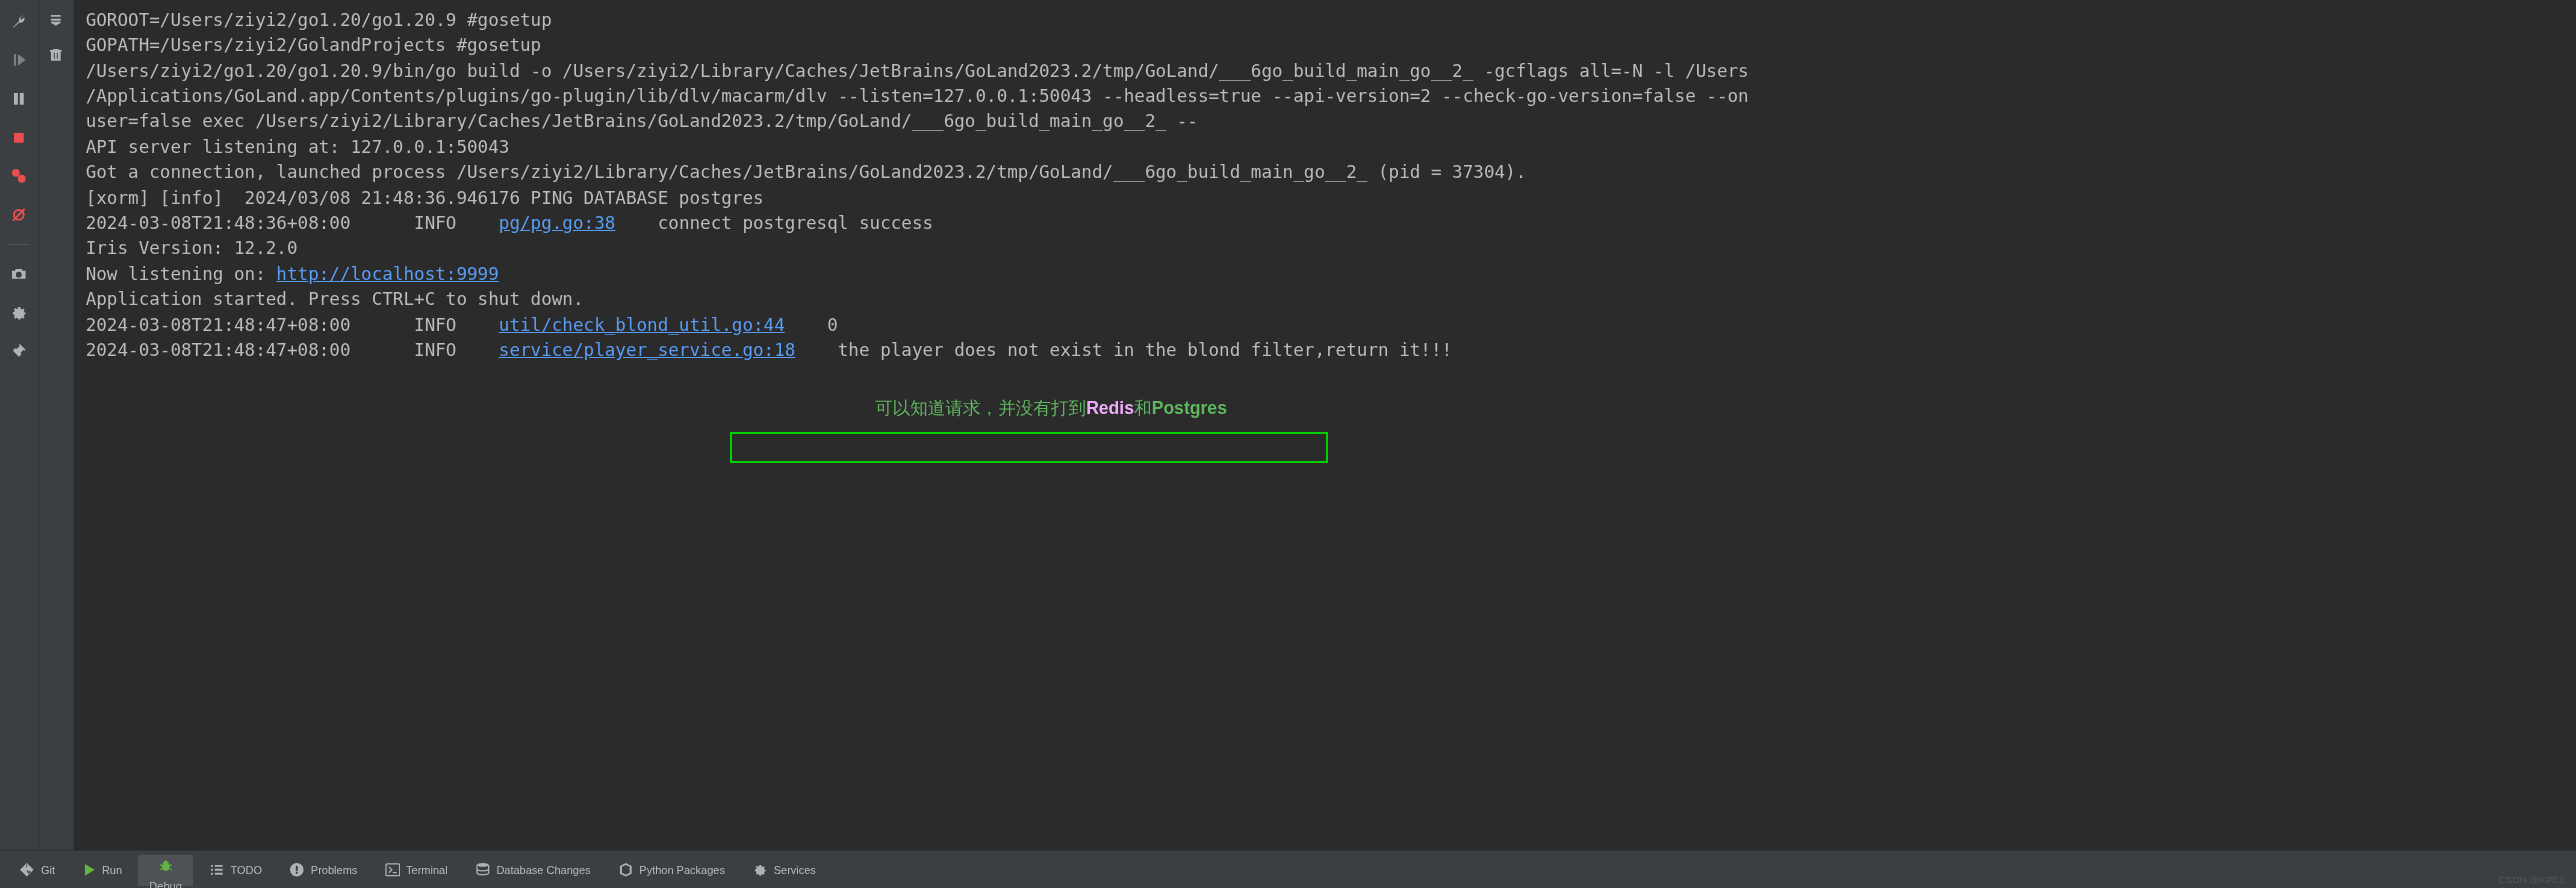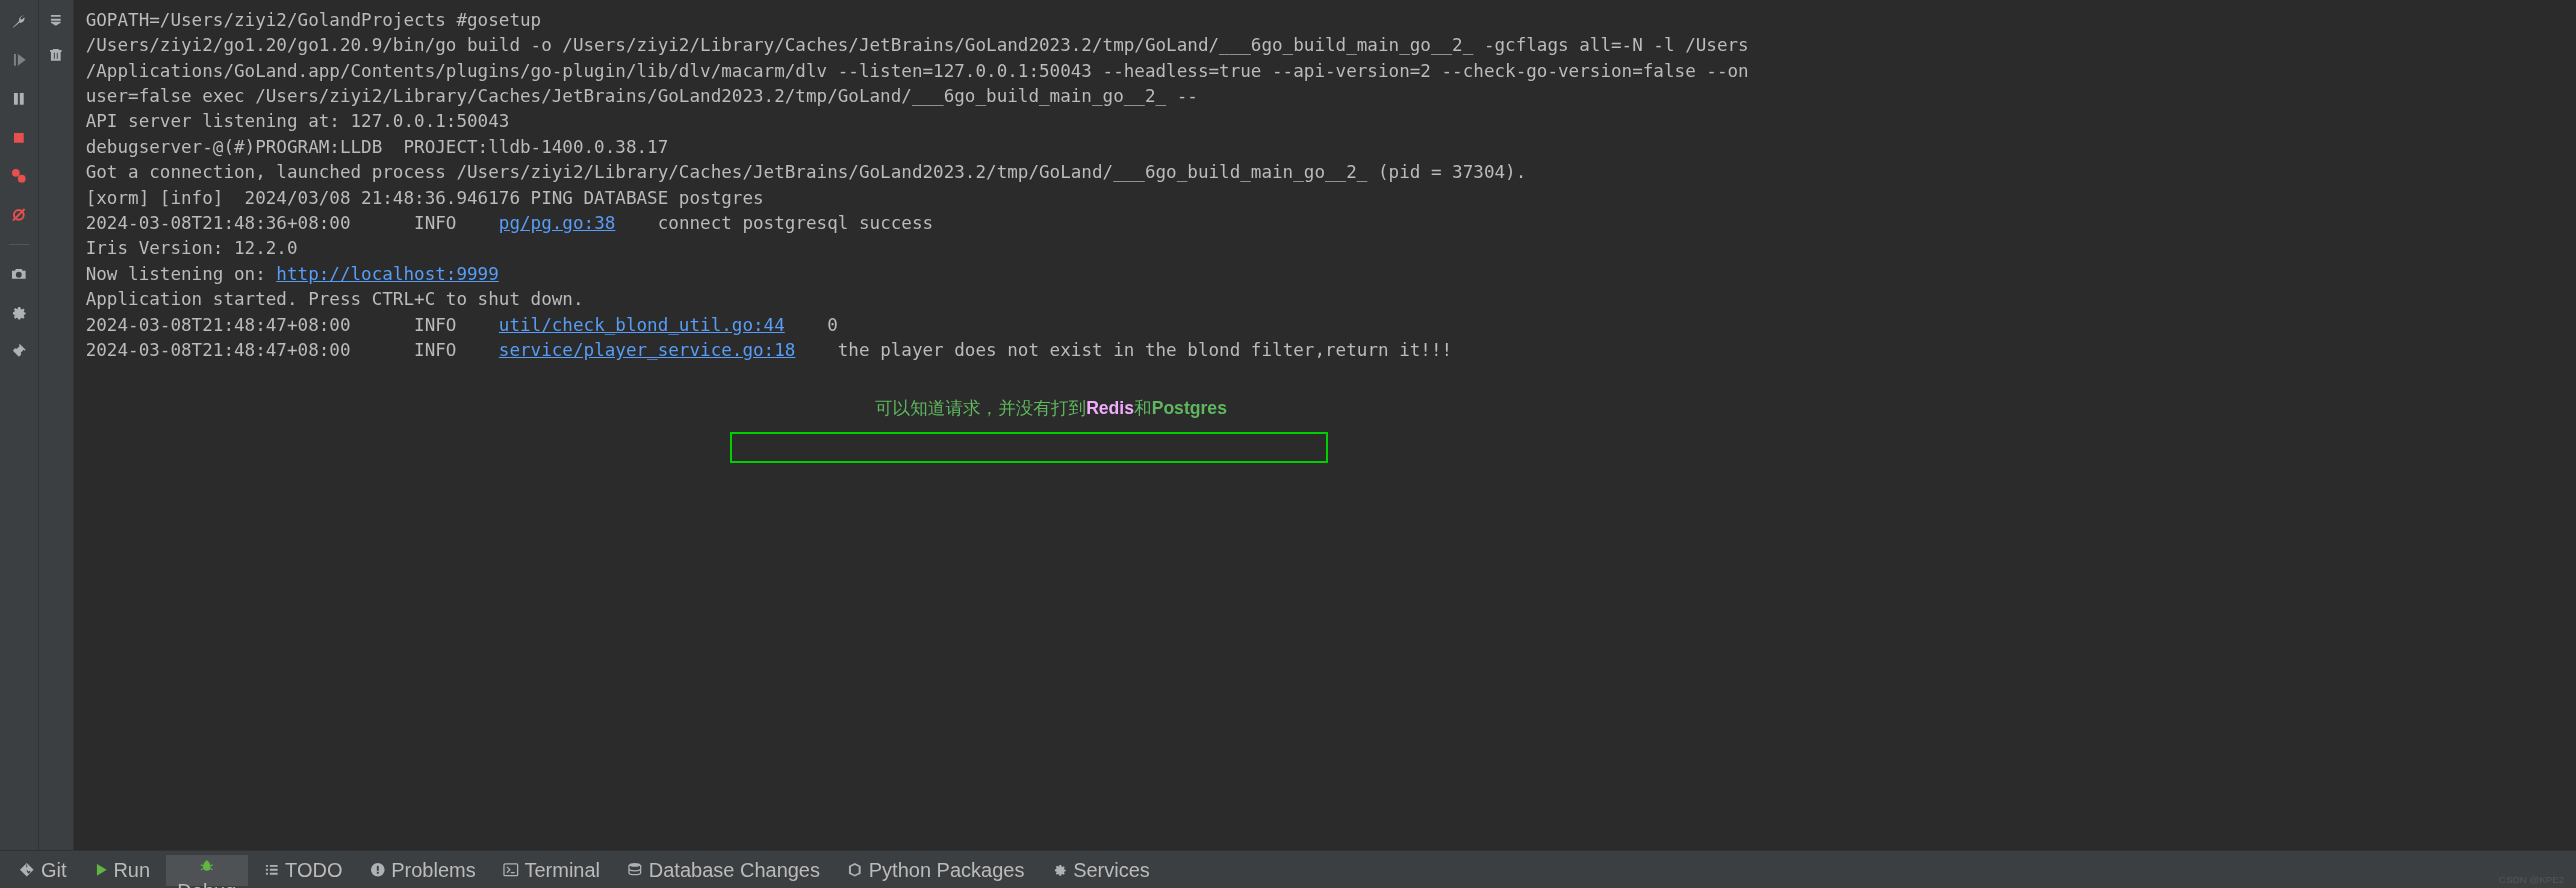--- a/index.html
+++ b/index.html
@@ -101,21 +101,21 @@
       align-items: center;
       padding: 0 7.8px;
       gap: 3.9px;
     }
     .bottom-item {
       display: flex;
       align-items: center;
       gap: 5.9px;
       padding: 3.9px 11.7px;
       color: #bbbbbb;
-      font-size: 20px;
+      font-size: 11px;
       font-family: -apple-system, 'Segoe UI', sans-serif;
       cursor: pointer;
       height: 31px;
     }
     .bottom-item.active {
       background: #4e5254;
       flex-direction: column;
     }
     .bottom-item svg { flex-shrink: 0; }
     .watermark {
@@ -190,26 +190,26 @@
         </svg>
     </div>
     <div class="icon-btn">
       <svg width="15.6" height="15.6" viewBox="0 0 16 16" fill="currentColor">
           <path d="M5 2v1H2v2h1v9h10V5h1V3h-3V2H5zm1 4h1v6H6V6zm3 0h1v6H9V6z"></path>
         </svg>
     </div>
   </div>
 
   <div class="console-area">
+    <div class="console-line">GOROOT=/Users/ziyi2/go1.20/go1.20.9 #gosetup</div>
     <div class="console-line">GOPATH=/Users/ziyi2/GolandProjects #gosetup</div>
     <div class="console-line">/Users/ziyi2/go1.20/go1.20.9/bin/go build -o /Users/ziyi2/Library/Caches/JetBrains/GoLand2023.2/tmp/GoLand/___6go_build_main_go__2_ -gcflags all=-N -l /Users</div>
     <div class="console-line">/Applications/GoLand.app/Contents/plugins/go-plugin/lib/dlv/macarm/dlv --listen=127.0.0.1:50043 --headless=true --api-version=2 --check-go-version=false --on</div>
     <div class="console-line">user=false exec /Users/ziyi2/Library/Caches/JetBrains/GoLand2023.2/tmp/GoLand/___6go_build_main_go__2_ --</div>
     <div class="console-line">API server listening at: 127.0.0.1:50043</div>
-    <div class="console-line">debugserver-@(#)PROGRAM:LLDB  PROJECT:lldb-1400.0.38.17</div>
     <div class="console-line">Got a connection, launched process /Users/ziyi2/Library/Caches/JetBrains/GoLand2023.2/tmp/GoLand/___6go_build_main_go__2_ (pid = 37304).</div>
     <div class="console-line">[xorm] [info]  2024/03/08 21:48:36.946176 PING DATABASE postgres</div>
     <div class="console-line"><span>2024-03-08T21:48:36+08:00      INFO    </span><span class="console-link">pg/pg.go:38</span><span>    connect postgresql success</span></div>
     <div class="console-line">Iris Version: 12.2.0</div>
     <div class="console-line"></div>
     <div class="console-line"><span>Now listening on: </span><span class="console-link">http://localhost:9999</span></div>
     <div class="console-line">Application started. Press CTRL+C to shut down.</div>
     <div class="console-line"><span>2024-03-08T21:48:47+08:00      INFO    </span><span class="console-link">util/check_blond_util.go:44</span><span>    0</span></div>
     <div class="console-line"><span>2024-03-08T21:48:47+08:00      INFO    </span><span class="console-link">service/player_service.go:18</span><span>    the player does not exist in the blond filter,return it!!!</span></div>
 

